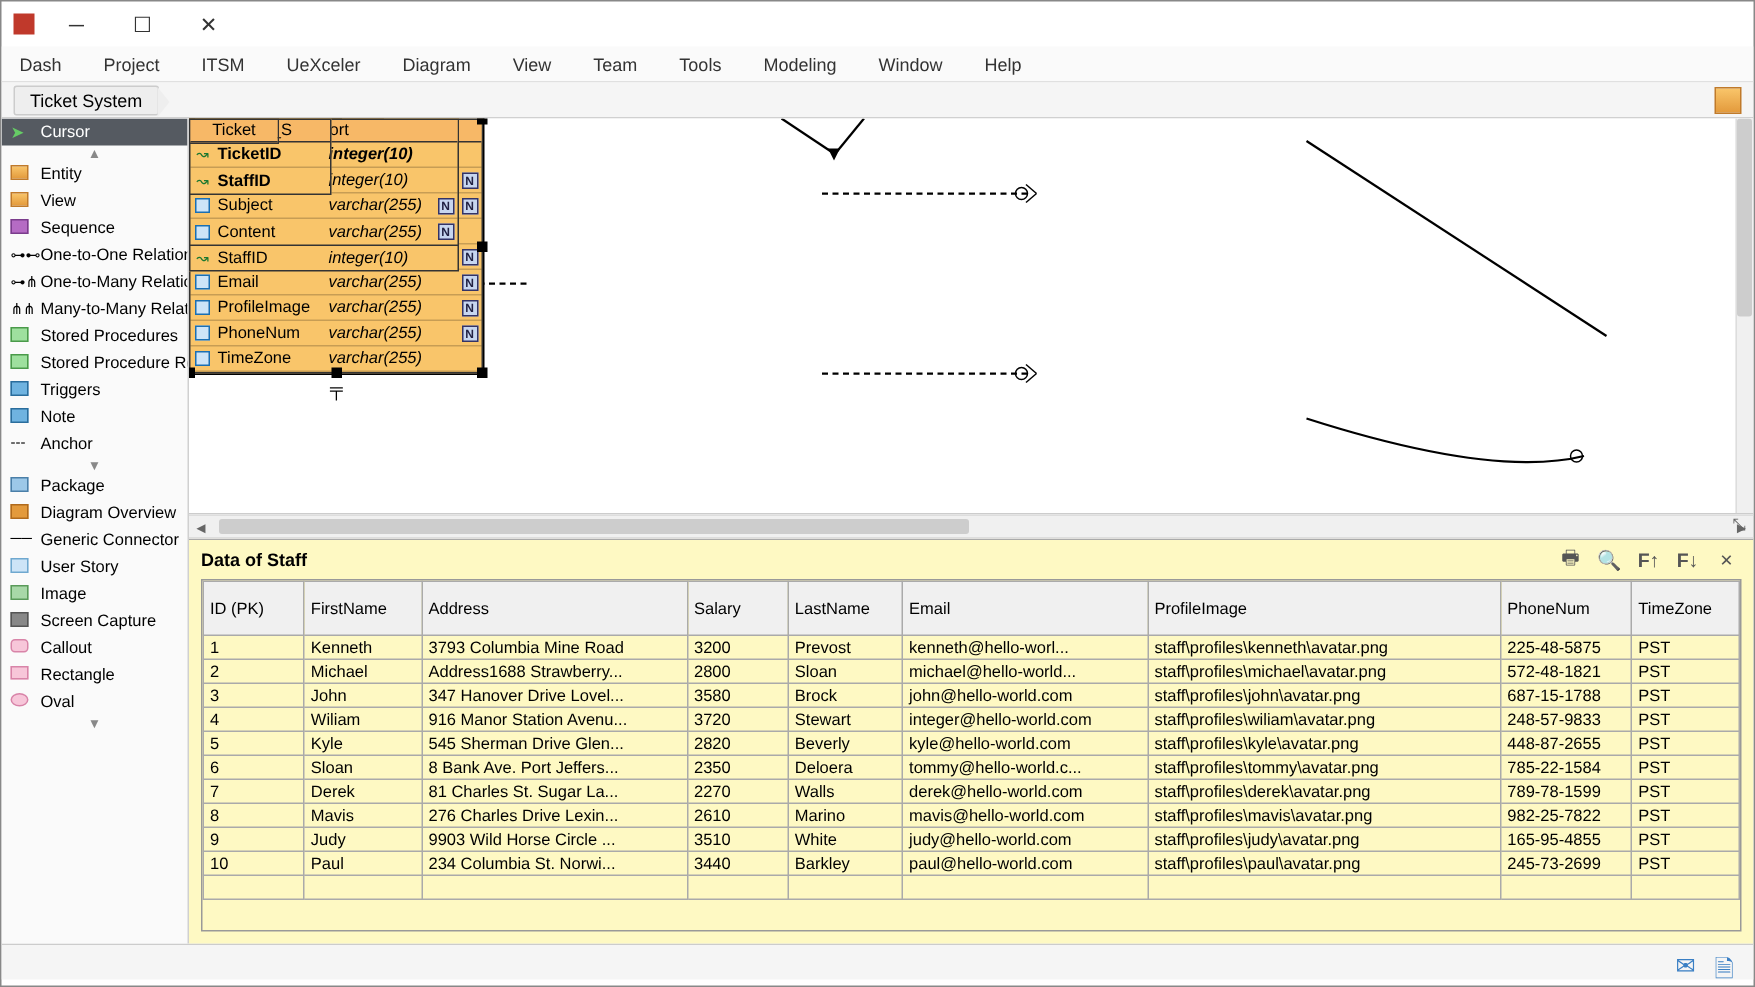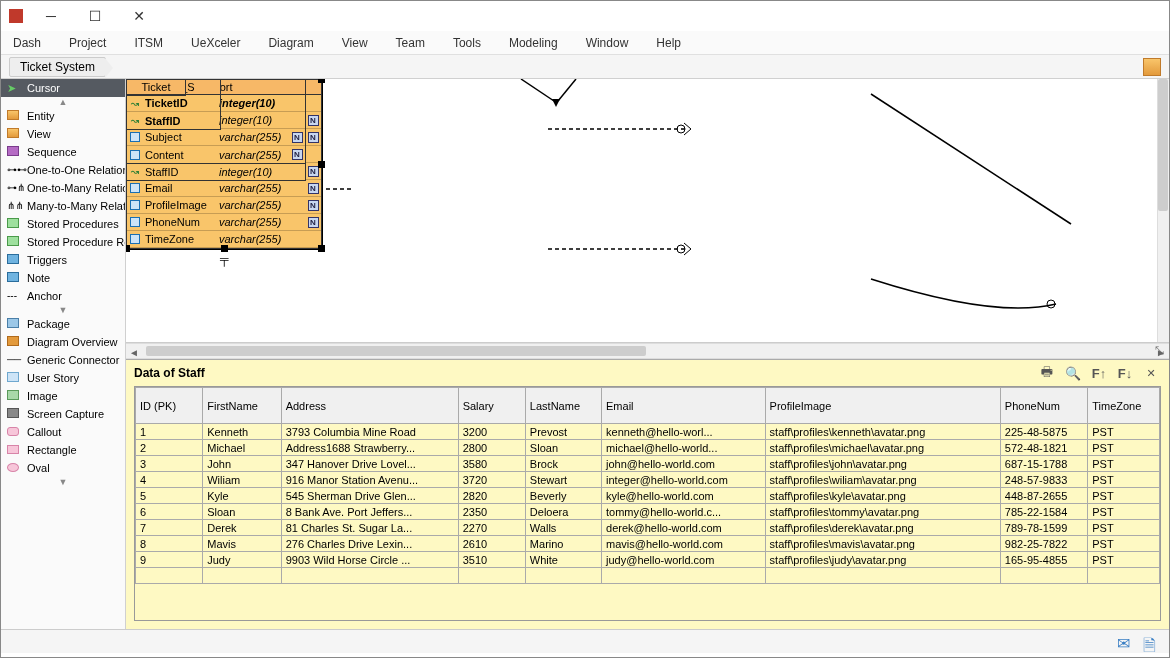--- a/index.html
+++ b/index.html
@@ -586,20 +586,31 @@
                 <td>Judy</td>
                 <td>9903 Wild Horse Circle  ...</td>
                 <td>3510</td>
                 <td>White</td>
                 <td>judy@hello-world.com</td>
                 <td>staff\profiles\judy\avatar.png</td>
                 <td>165-95-4855</td>
                 <td>PST</td>
               </tr>
               <tr>
+                <td>10</td>
+                <td>Paul</td>
+                <td>234 Columbia St.  Norwi...</td>
+                <td>3440</td>
+                <td>Barkley</td>
+                <td>paul@hello-world.com</td>
+                <td>staff\profiles\paul\avatar.png</td>
+                <td>245-73-2699</td>
+                <td>PST</td>
+              </tr>
+              <tr>
                 <td>&nbsp;</td>
                 <td>&nbsp;</td>
                 <td>&nbsp;</td>
                 <td>&nbsp;</td>
                 <td>&nbsp;</td>
                 <td>&nbsp;</td>
                 <td>&nbsp;</td>
                 <td>&nbsp;</td>
                 <td>&nbsp;</td>
               </tr>

